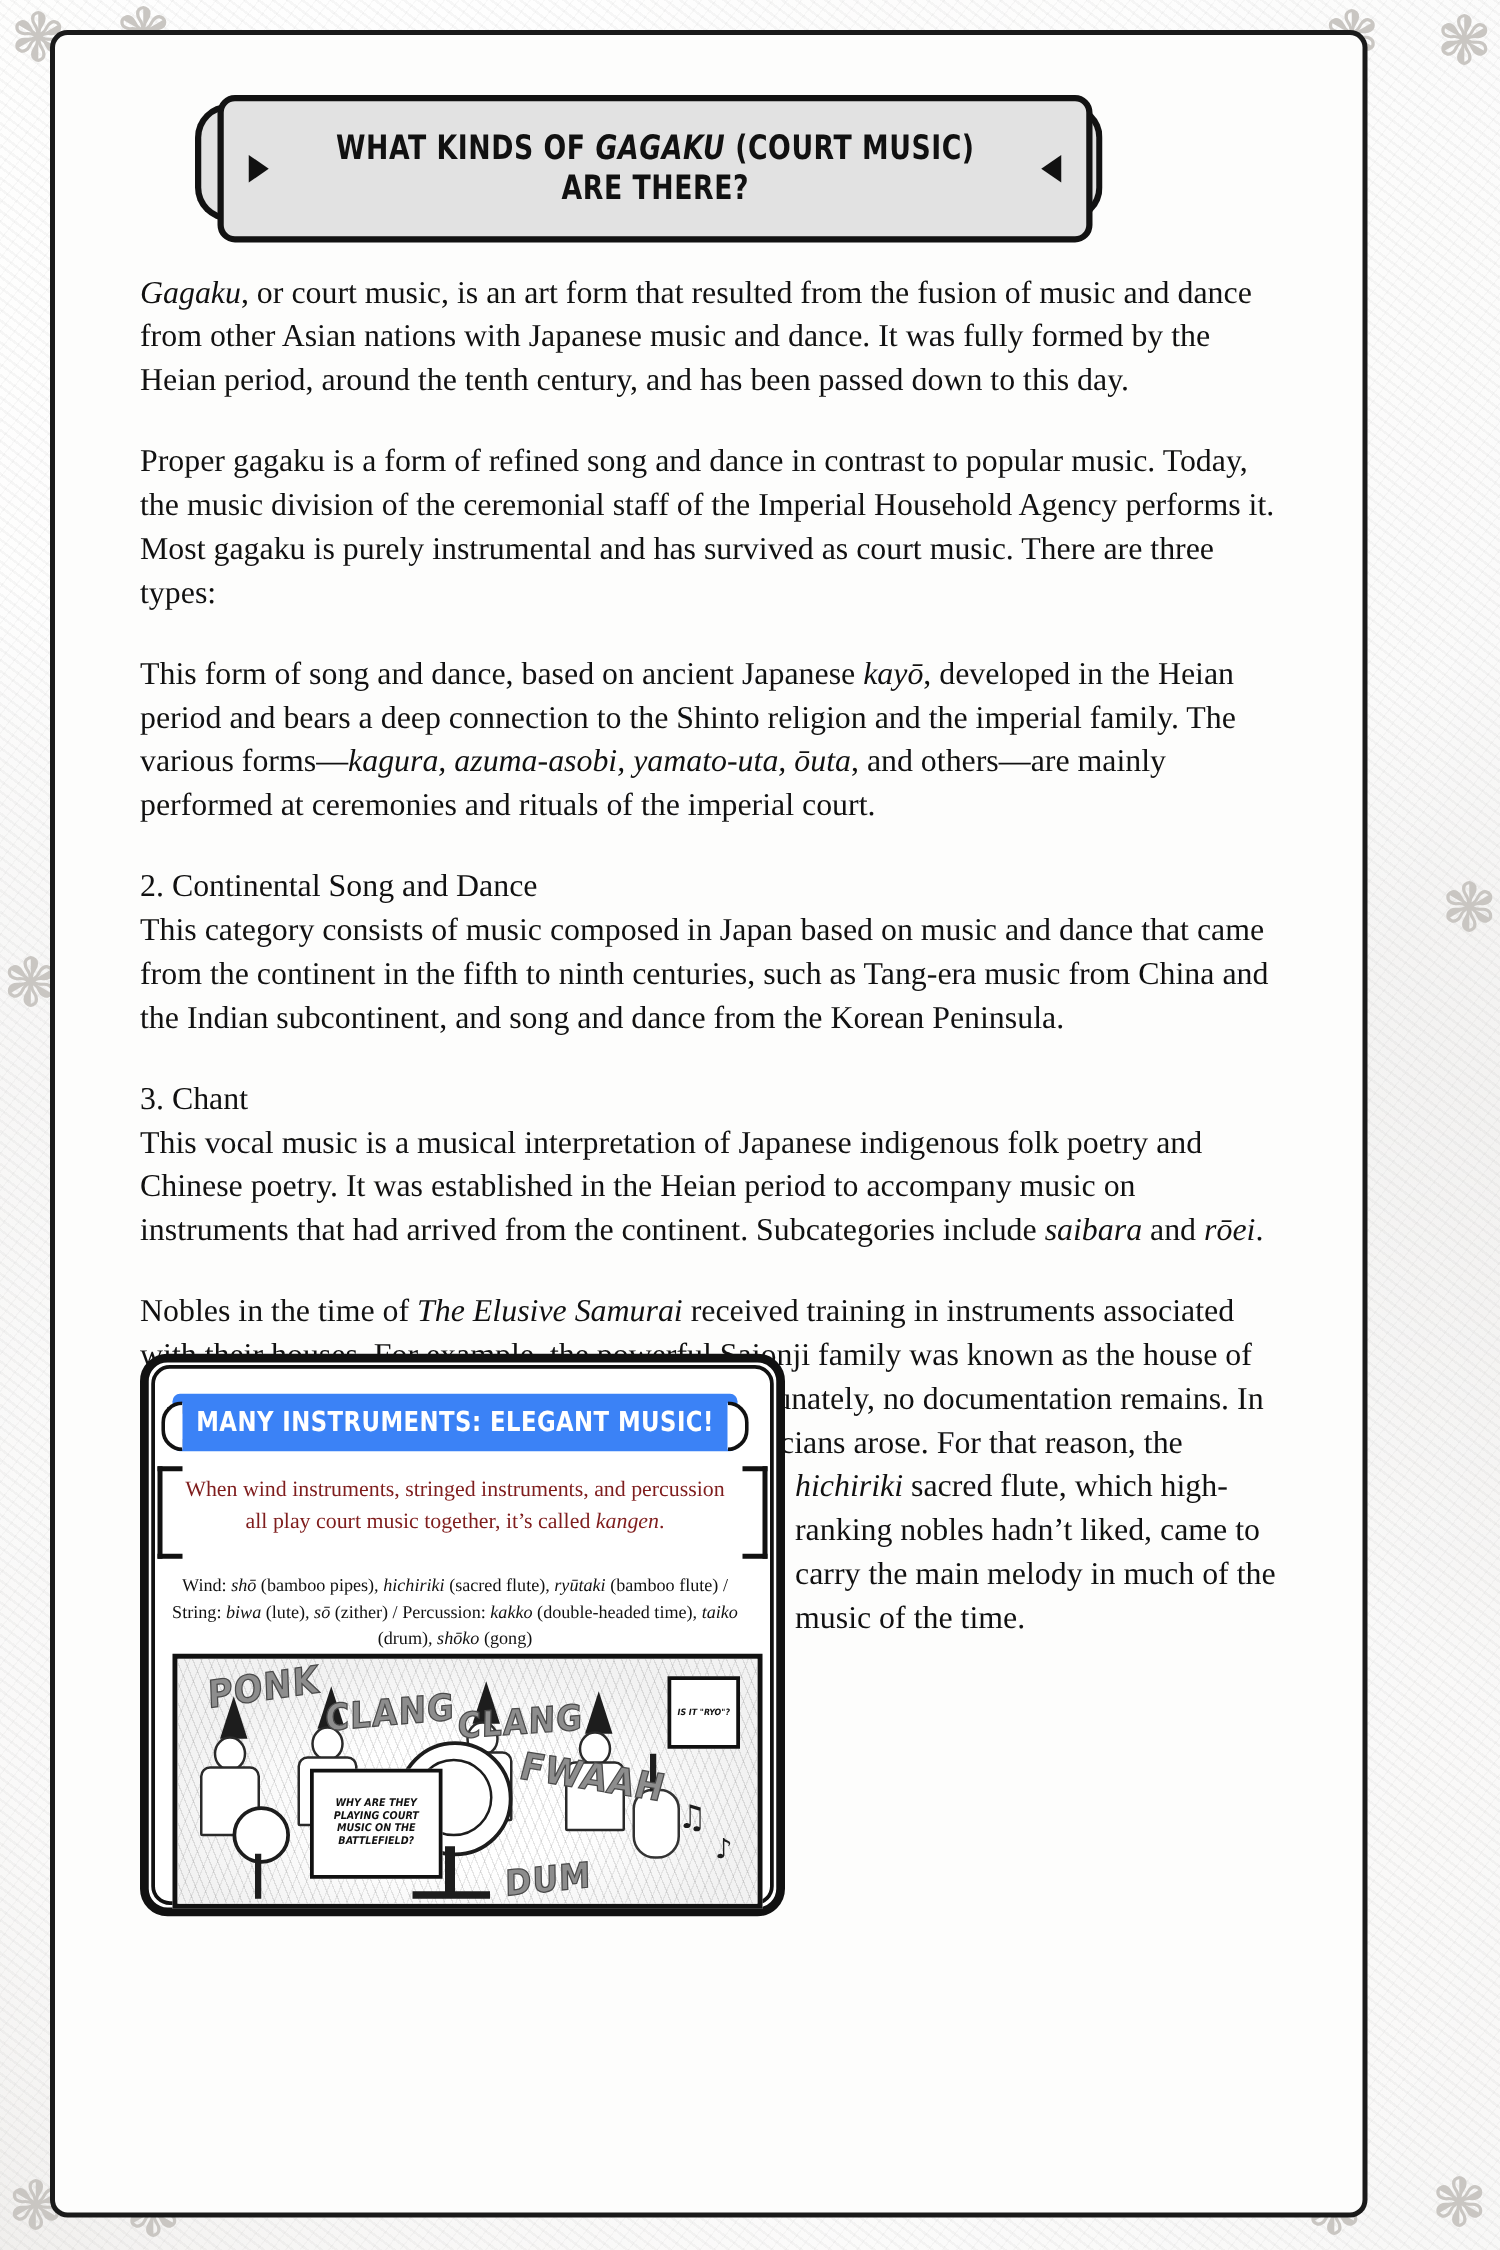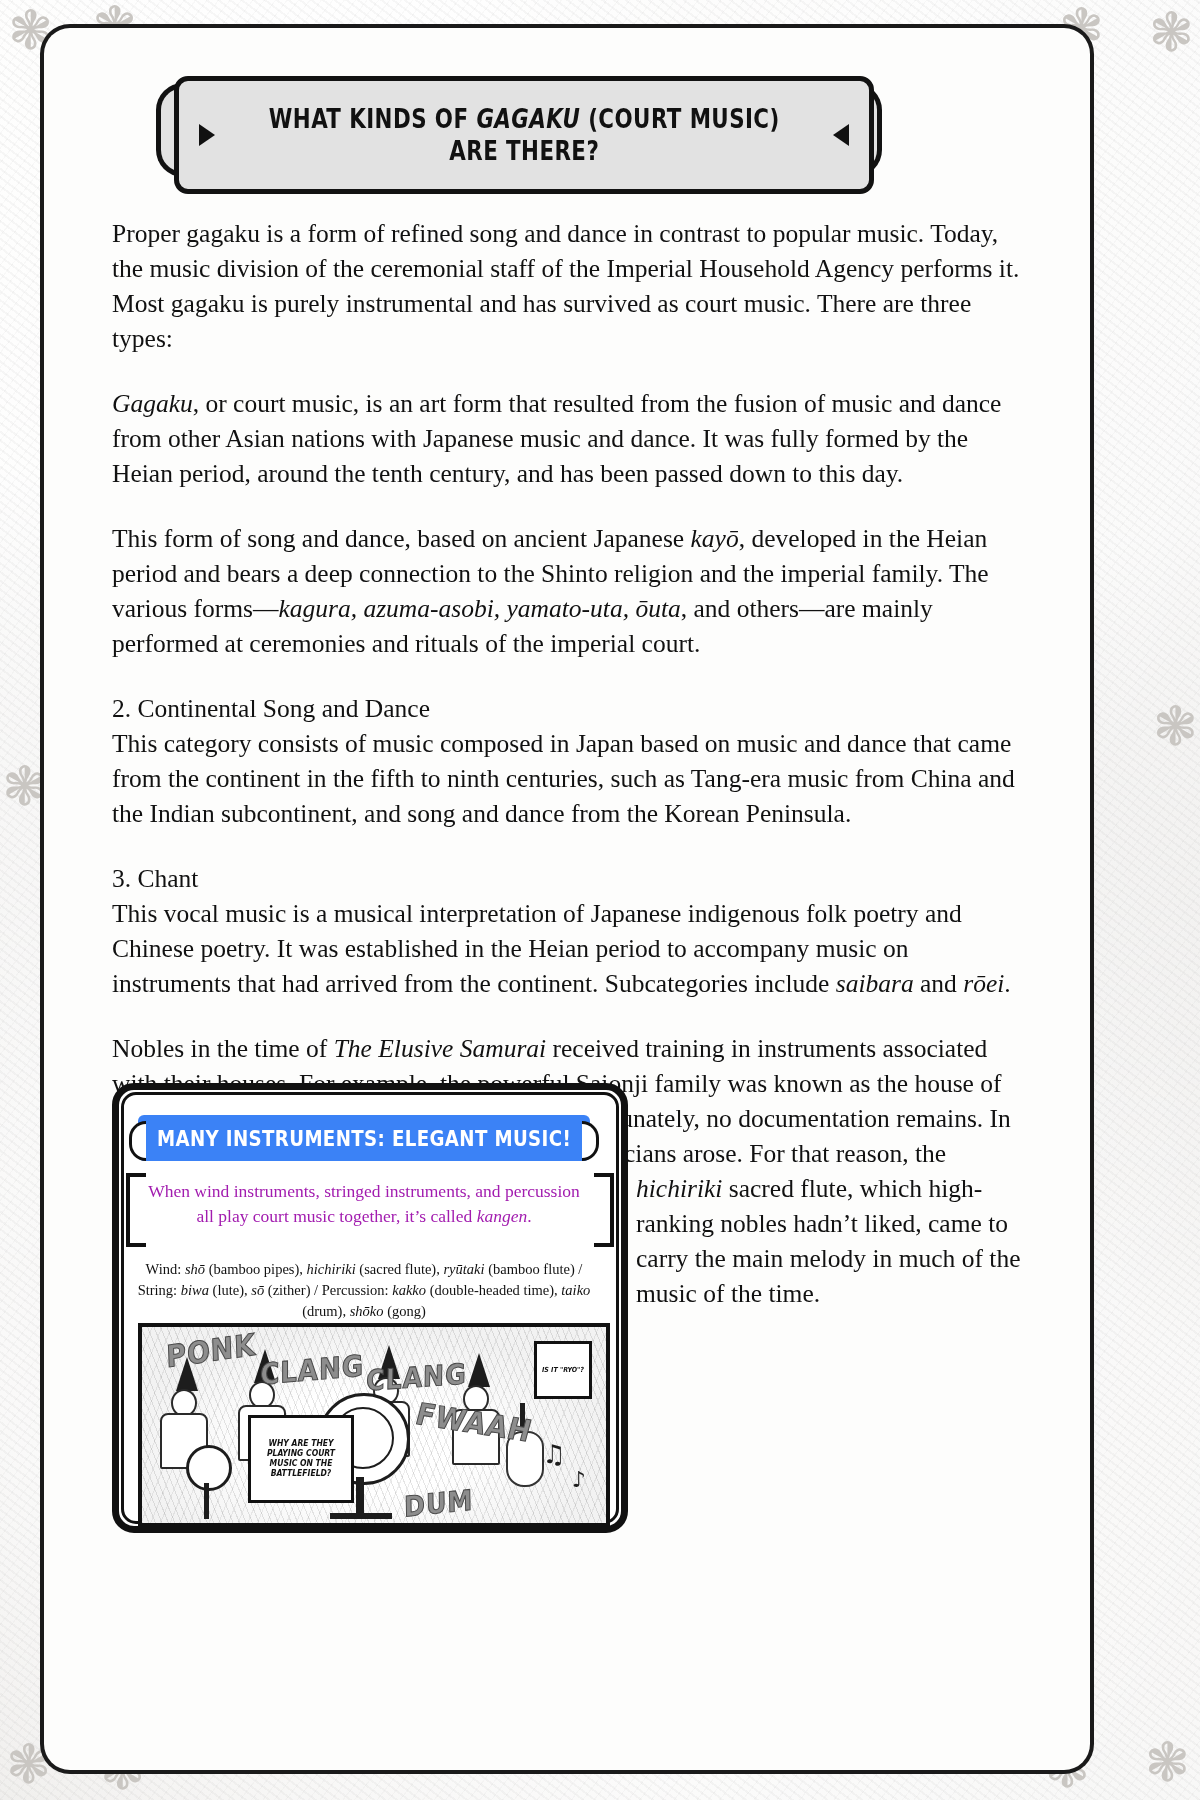--- a/index.html
+++ b/index.html
@@ -27,21 +27,21 @@
       repeating-linear-gradient(-52deg, rgba(140,140,140,.05) 0 1px, rgba(0,0,0,0) 1px 9px);
   }
   
   .swirl{position:absolute;color:#c9c6c2;font-size:54px;line-height:1;
          font-family:"DejaVu Sans", sans-serif;user-select:none;}
 
   
   .card{
     position:absolute;left:44px;top:28px;width:1046px;height:1742px;
     background:#fdfdfc;
-    border-radius:26px;
+    border-radius:10px;
     box-shadow:0 0 0 4px #1a1a1a;
     overflow:hidden;
   }
   .card-inner{position:absolute;inset:0;padding:0;}
 
   
   .banner-wrap{
     position:absolute;left:130px;top:48px;width:690px;height:108px;
   }
   .banner-shadow{
@@ -111,21 +111,21 @@
   }
   .inst-head::before{left:-9px;border-right:none;border-radius:20px 0 0 20px;}
   .inst-head::after{right:-9px;border-left:none;border-radius:0 20px 20px 0;}
   .inst-head-text{
     color:#fff;font-family:"DejaVu Sans Condensed","Liberation Sans Narrow","Liberation Sans",sans-serif;
     font-weight:bold;font-size:22px;letter-spacing:.4px;text-transform:uppercase;
     transform:scaleX(.92);position:relative;z-index:2;
   }
   .inst-caption{
     position:absolute;left:28px;top:96px;width:448px;
-    text-align:center;font-size:17.5px;line-height:25px;color:#a21caf;
+    text-align:center;font-size:17.5px;line-height:25px;color:#7f1d1d;
   }
   .inst-caption em{font-style:italic;}
   .bracket{
     position:absolute;width:16px;height:66px;border:4px solid #111;
   }
   .bracket.l{left:14px;top:90px;border-right:none;}
   .bracket.r{right:14px;top:90px;border-left:none;}
   .inst-list{
     position:absolute;left:24px;top:176px;width:456px;
     text-align:center;font-size:14.5px;line-height:21px;color:#111;
@@ -197,23 +197,23 @@
       <div class="tri right"></div>
       <div class="banner-text">
         <span>What Kinds of </span><span class="it">Gagaku</span><span> (Court Music)</span><br>
         <span>Are There?</span>
       </div>
     </div>
   </div>
 
   <div class="body-col">
 
+    <p><em>Gagaku</em><span>, or court music, is an art form that resulted from the fusion of music and dance from other Asian nations with Japanese music and dance. It was fully formed by the Heian period, around the tenth century, and has been passed down to this day.</span></p>
+
     <p>Proper gagaku is a form of refined song and dance in contrast to popular music. Today, the music division of the ceremonial staff of the Imperial Household Agency performs it. Most gagaku is purely instrumental and has survived as court music. There are three types:</p>
-
-    <p><em>Gagaku</em><span>, or court music, is an art form that resulted from the fusion of music and dance from other Asian nations with Japanese music and dance. It was fully formed by the Heian period, around the tenth century, and has been passed down to this day.</span></p>
 
     <p><span>This form of song and dance, based on ancient Japanese </span><em>kayō</em><span>, developed in the Heian period and bears a deep connection to the Shinto religion and the imperial family. The various forms—</span><em>kagura, azuma-asobi, yamato-uta, ōuta</em><span>, and others—are mainly performed at ceremonies and rituals of the imperial court.</span></p>
 
     <p class="tight">2. Continental Song and Dance</p>
     <p>This category consists of music composed in Japan based on music and dance that came from the continent in the fifth to ninth centuries, such as Tang-era music from China and the Indian subcontinent, and song and dance from the Korean Peninsula.</p>
 
     <p class="tight">3. Chant</p>
     <p><span>This vocal music is a musical interpretation of Japanese indigenous folk poetry and Chinese poetry. It was established in the Heian period to accompany music on instruments that had arrived from the continent. Subcategories include </span><em>saibara</em><span> and </span><em>rōei</em><span>.</span></p>
 
     <p><span>Nobles in the time of </span><em>The Elusive Samurai</em><span> received training in instruments associated with their houses. For example, the powerful Saionji family was known as the house of the biwa lute. As for the Kitabatake family, unfortunately, no documentation remains. In the Kamakura period, low-ranking houses of musicians arose. For that reason, the </span><span class="float-box"></span><em>hichiriki</em><span> sacred flute, which high-ranking nobles hadn’t liked, came to carry the main melody in much of the music of the time.</span></p>

